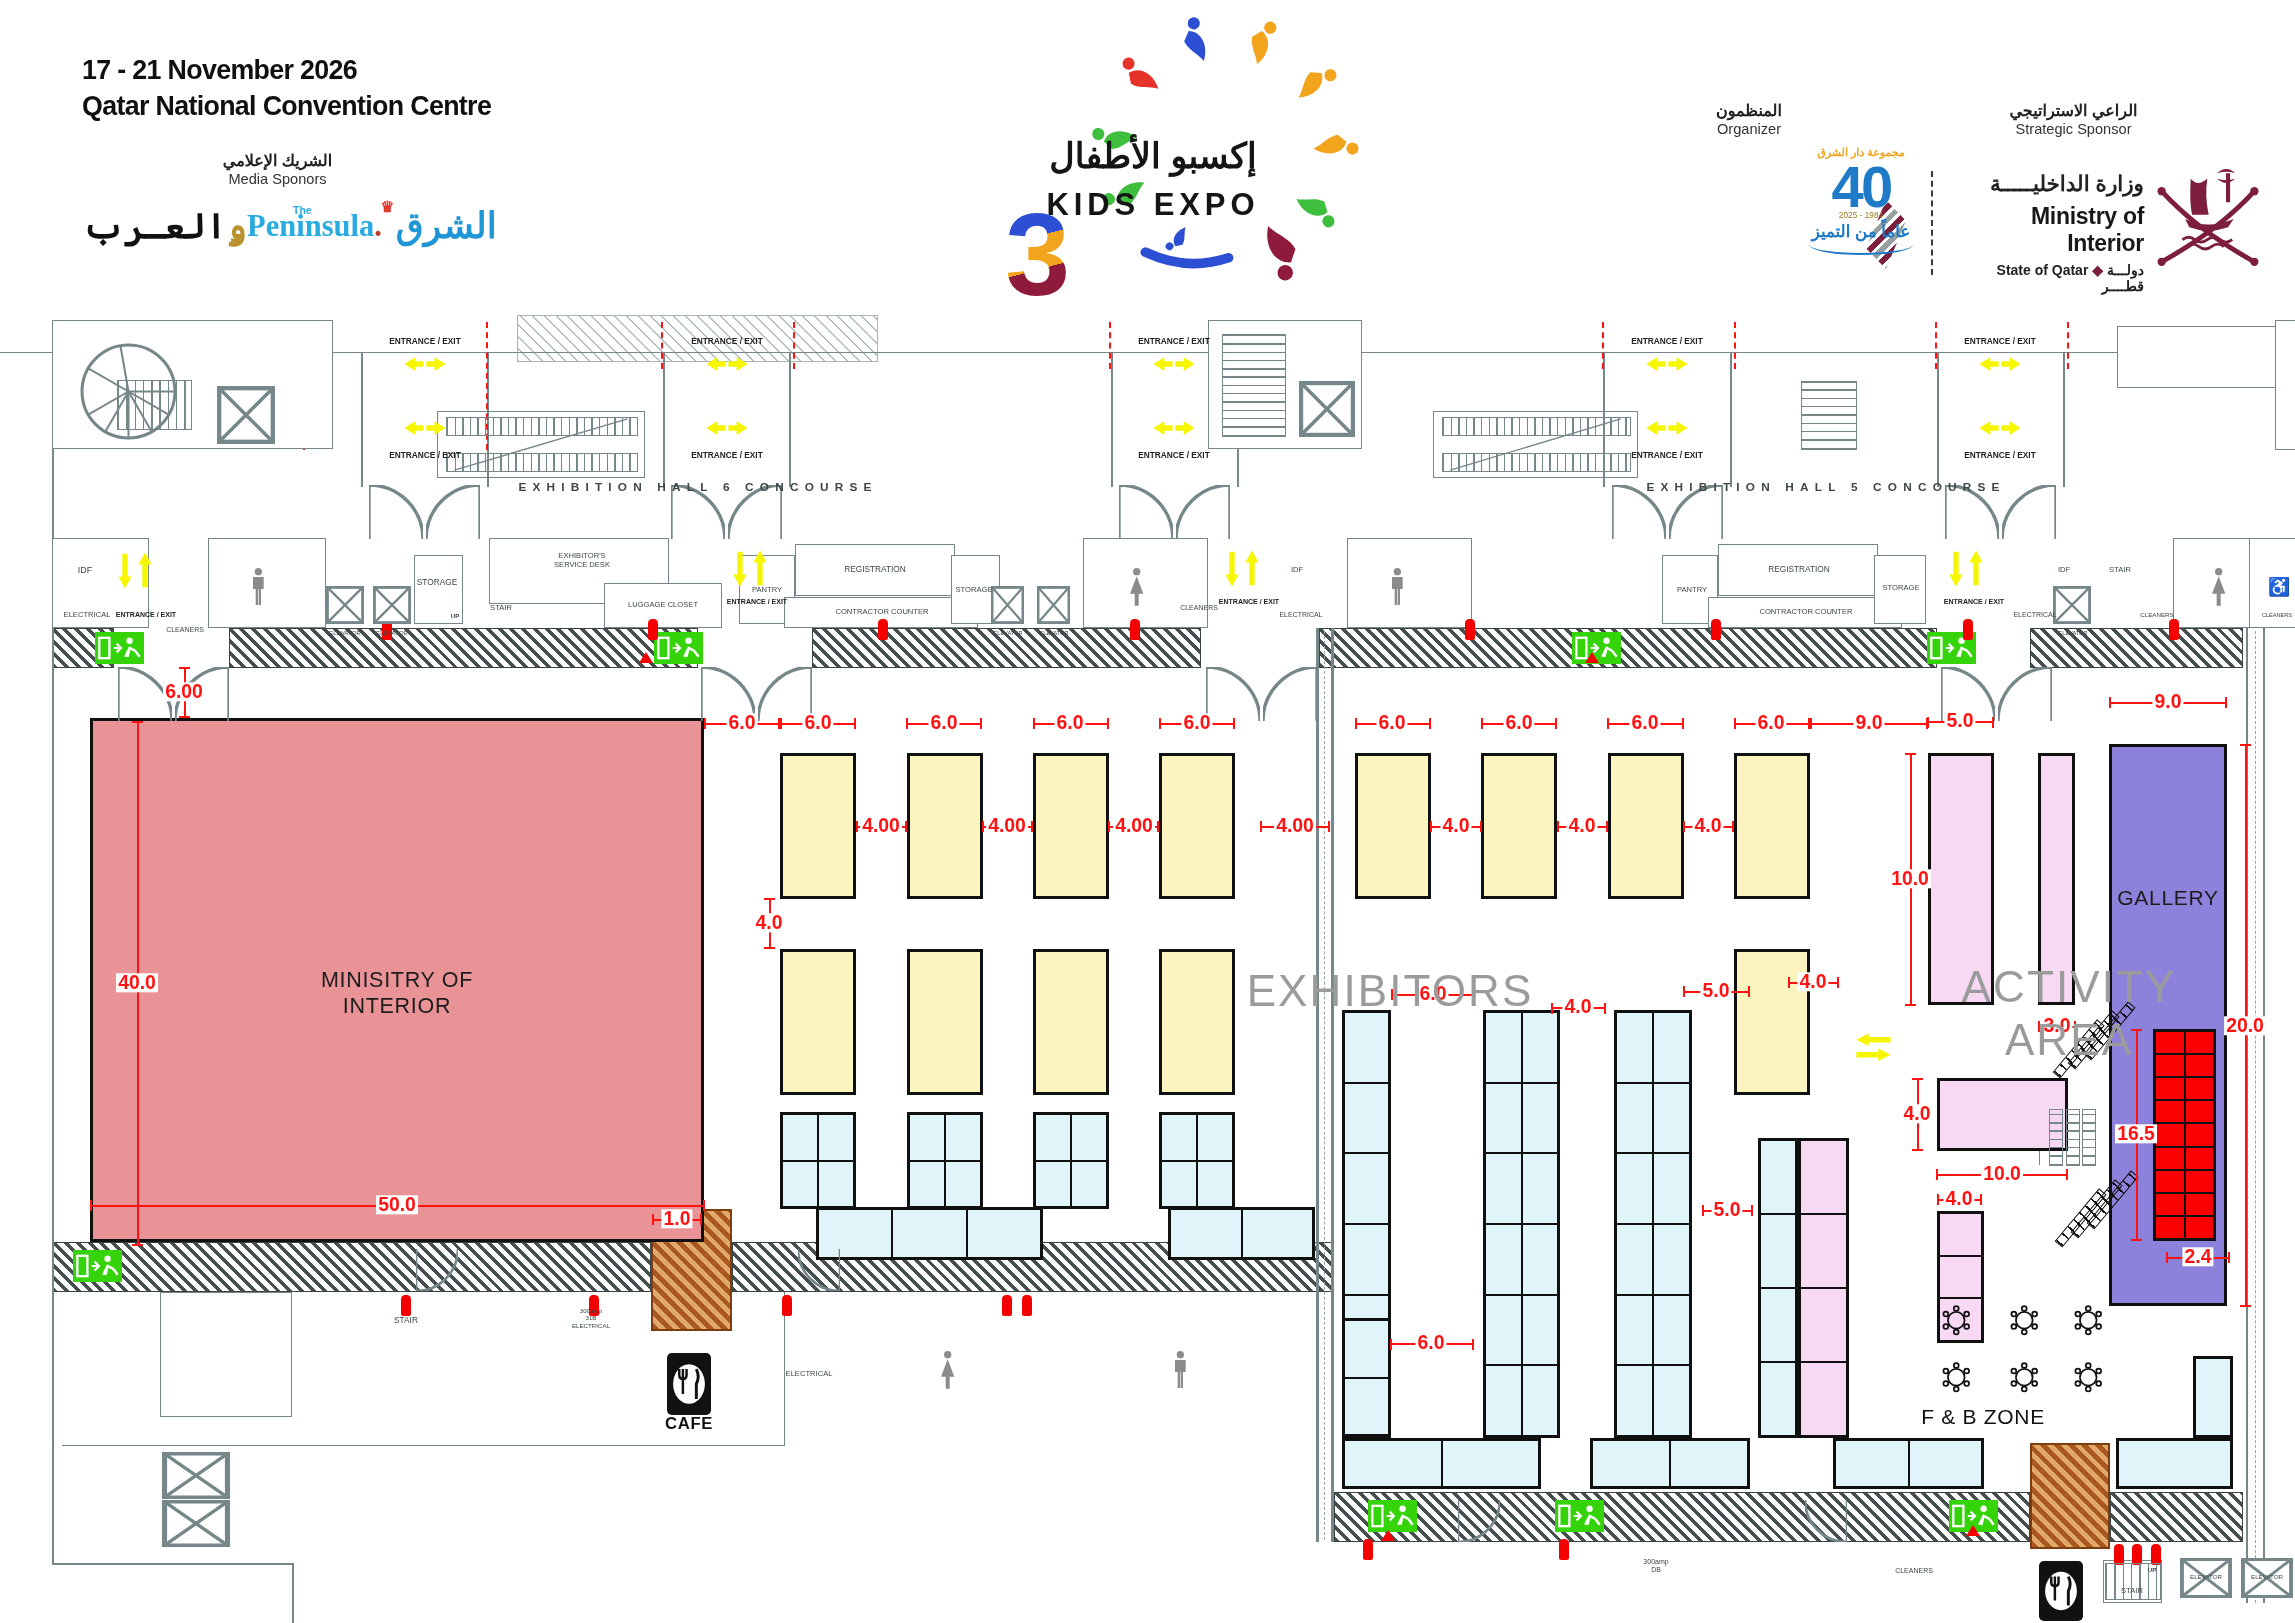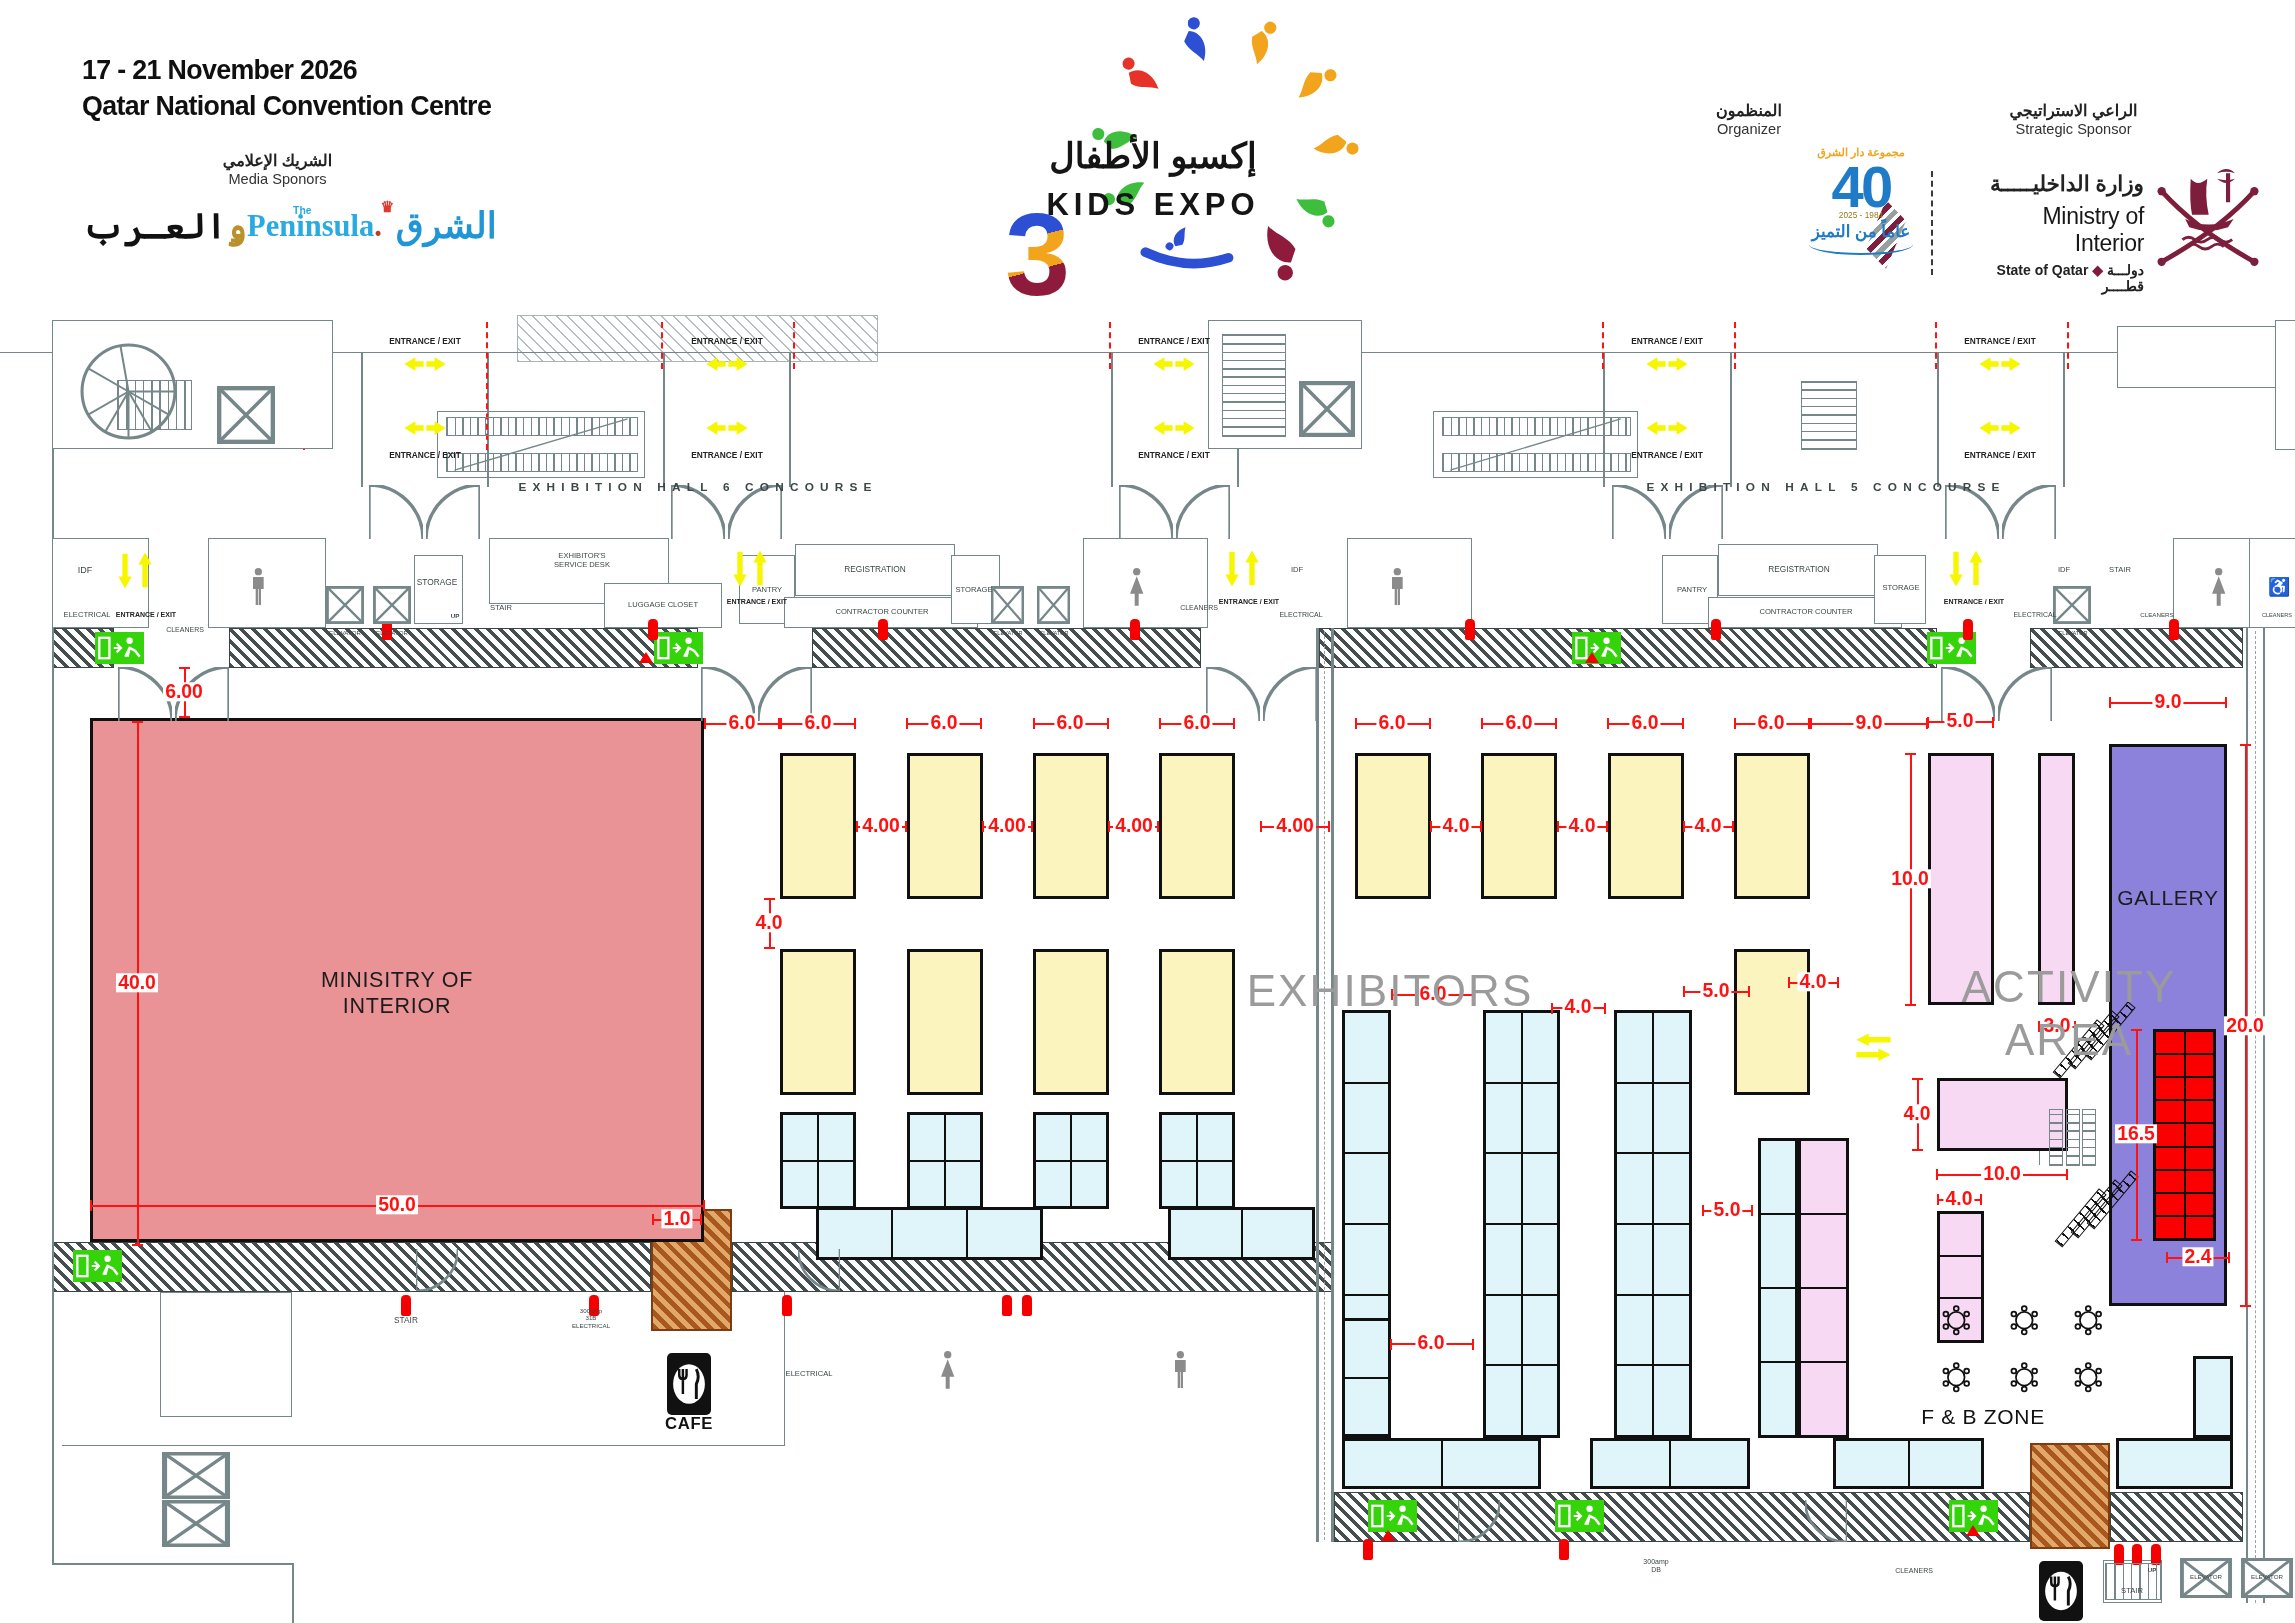--- a/index.html
+++ b/index.html
@@ -38,21 +38,21 @@
   .d40{left:1802px;top:146px;width:118px;text-align:center}
   .d40 .g{font-size:11px;color:#F2A41C;font-weight:bold}
   .d40 .n{font-size:58px;font-weight:bold;color:#1F7BC8;line-height:.95;letter-spacing:-2.8px}
   .d40 .yrs{font-size:8.3px;color:#9a7b20;margin-top:-4.2px}
   .d40 .tg{font-size:16.7px;color:#1F7BC8;font-weight:bold;margin-top:1.4px}
   .d40 .sw{width:104px;height:11px;border-bottom:2.8px solid #1F7BC8;border-radius:0 0 100% 100%/0 0 21px 21px;margin:0 auto}
   .vdash{left:1931px;top:171px;height:104px;border-left:2.1px dashed #3a3a3a;width:0}
   .sponlbl{left:1980px;top:101px;width:187px;text-align:center}
   .moit{left:1970px;top:171px;width:174px;text-align:right}
   .moit .a{font-size:21.5px;color:#222;font-weight:bold;letter-spacing:0.7px}
-  .moit .e{font-size:23px;color:#181818;margin-top:5.6px;font-weight:normal;letter-spacing:-0.3px}
+  .moit .e{font-size:23px;color:#181818;margin-top:5.6px;font-weight:bold;letter-spacing:-0.3px}
   .moit .s{font-size:14px;color:#222;margin-top:5.6px;font-weight:bold}
   .moit .dm{color:#7C1E3C}
   .moiemb{left:2149px;top:158px}
   
   .abs{position:absolute;box-sizing:border-box}
   .wall{background:repeating-linear-gradient(45deg,#454f4f 0 3.5px,#fff 3.5px 8.3px);border:1.4px solid #3a4444}
   .wall-lt{background:repeating-linear-gradient(45deg,#b4bfbf 0 1.4px,#fff 1.4px 8.3px);border:1.4px solid #aab4b4}
   .brown{background:repeating-linear-gradient(45deg,#a8571e 0 4.9px,#e2a869 4.9px 9.7px);border:2.1px solid #7c3d10}
   .box{border:1.7px solid #76878a;background:#fff}
   .booth{display:grid;border:2.1px solid #101010}

